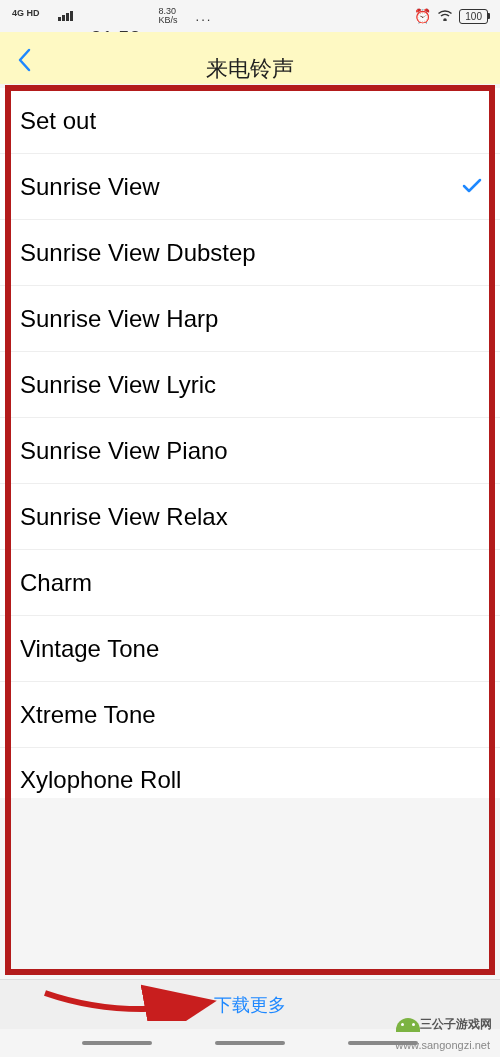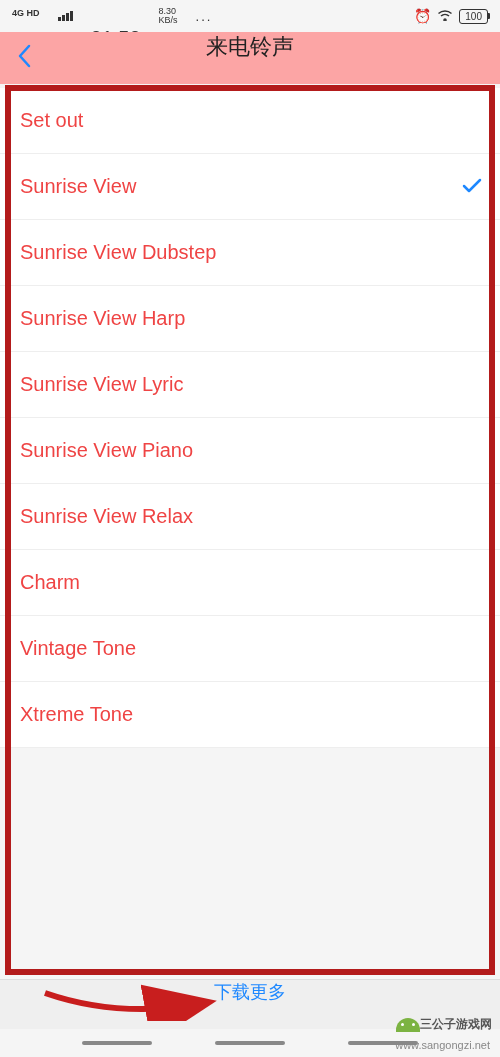--- a/index.html
+++ b/index.html
@@ -86,22 +86,22 @@
       right: -3px;
       top: 3px;
       width: 2px;
       height: 6px;
       background: #333;
       border-radius: 0 1px 1px 0;
     }
     .header {
       height: 52px;
       display: flex;
-      align-items: flex-start;
-      background: #fca5a5;
+      align-items: flex-end;
+      background: #fef9c3;
       position: relative;
     }
     .back-btn {
       width: 48px;
       height: 48px;
       display: flex;
       align-items: center;
       justify-content: center;
       color: #1e88ff;
       font-size: 28px;
@@ -128,22 +128,22 @@
     .list {
       background: #fff;
       margin-top: 4px;
     }
     .list-item {
       height: 66px;
       display: flex;
       align-items: center;
       padding: 0 20px;
       border-bottom: 1px solid #eee;
-      font-size: 20px;
-      color: #ef4444;
+      font-size: 24px;
+      color: #000000;
       position: relative;
     }
     .list-item.last-visible {
       border-bottom: none;
       height: 50px;
       align-items: flex-start;
       padding-top: 18px;
     }
     .check-icon {
       position: absolute;
@@ -153,21 +153,21 @@
       font-weight: bold;
     }
     .bottom-bar {
       position: absolute;
       bottom: 28px;
       left: 0;
       right: 0;
       height: 50px;
       background: #efefef;
       display: flex;
-      align-items: flex-start;
+      align-items: center;
       justify-content: center;
       border-top: 1px solid #ddd;
     }
     .download-more {
       color: #1e88ff;
       font-size: 18px;
     }
     .arrow-annotation {
       position: absolute;
       bottom: 32px;
@@ -304,20 +304,23 @@
   </div>
   <div class="list-item">
     <span>Charm</span>
   </div>
   <div class="list-item">
     <span>Vintage Tone</span>
   </div>
   <div class="list-item">
     <span>Xtreme Tone</span>
   </div>
+  <div class="list-item last-visible">
+    <span>Xylophone Roll</span>
+  </div>
 </div>
 
 <div class="bottom-bar">
   <span class="download-more">下载更多</span>
 </div>
 
 <div class="arrow-annotation">
   <svg width="180" height="40" viewBox="0 0 180 40">
     <defs>
       <marker id="arrowhead" markerWidth="12" markerHeight="10" refX="10" refY="5" orient="auto">

